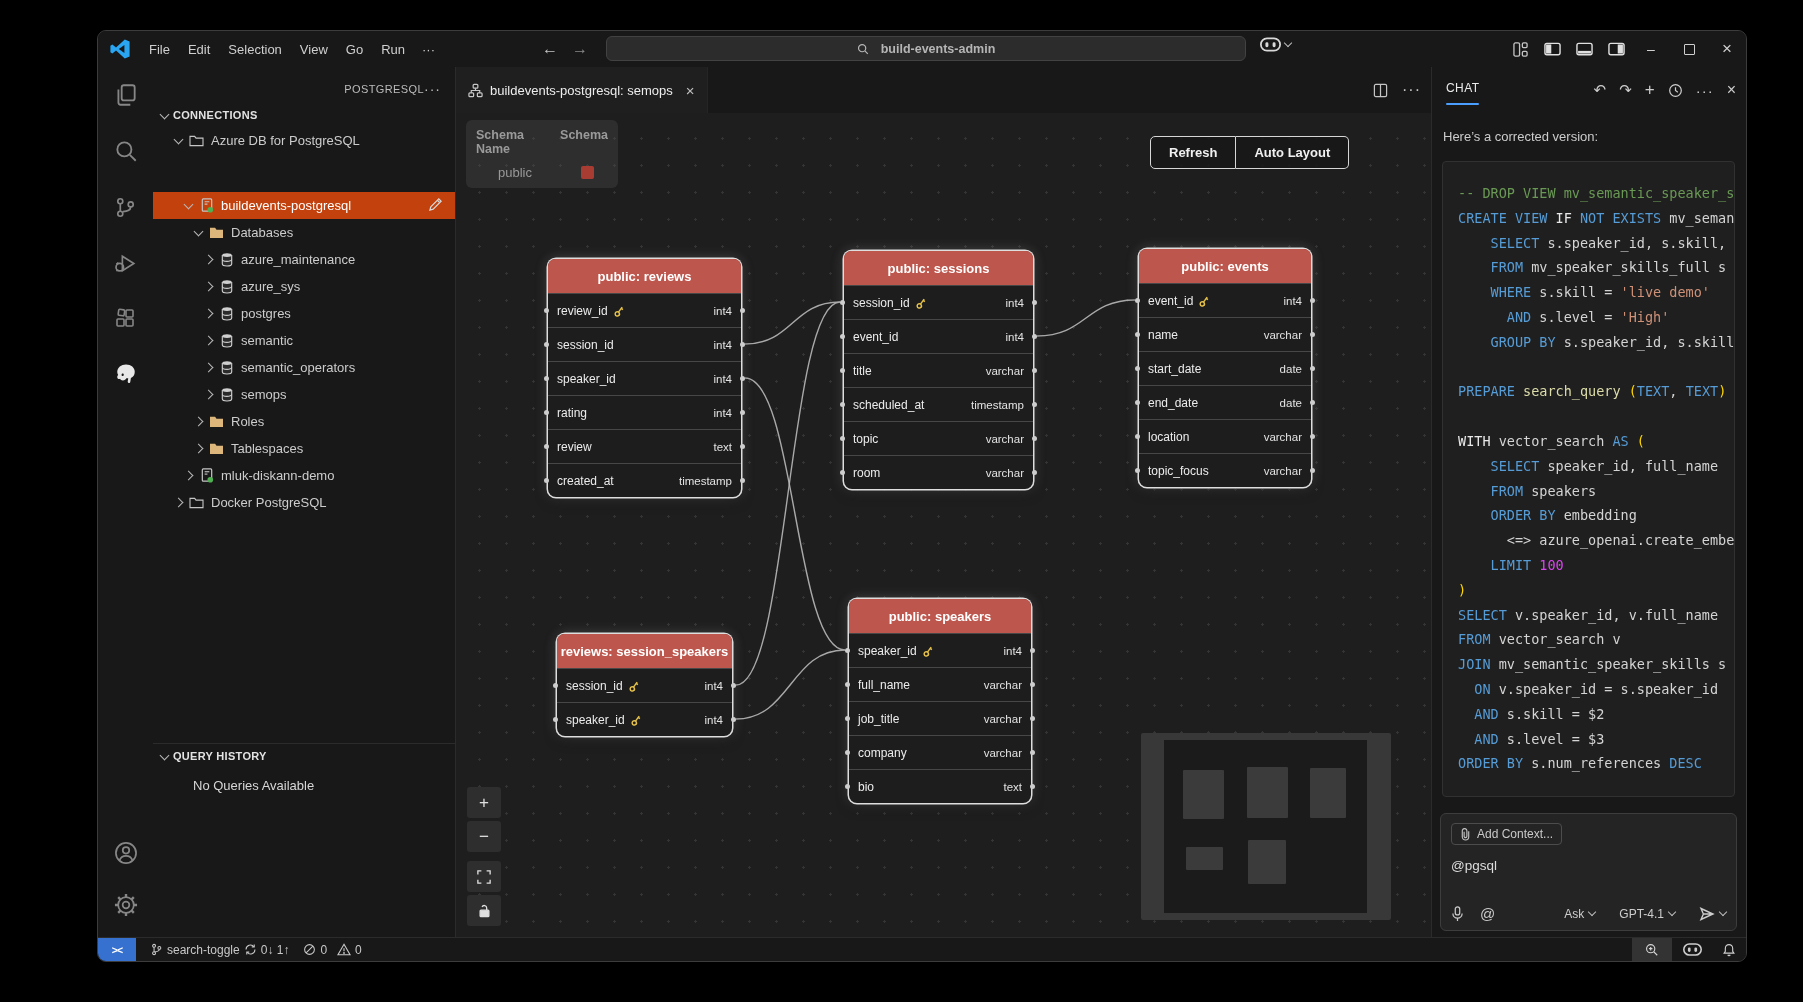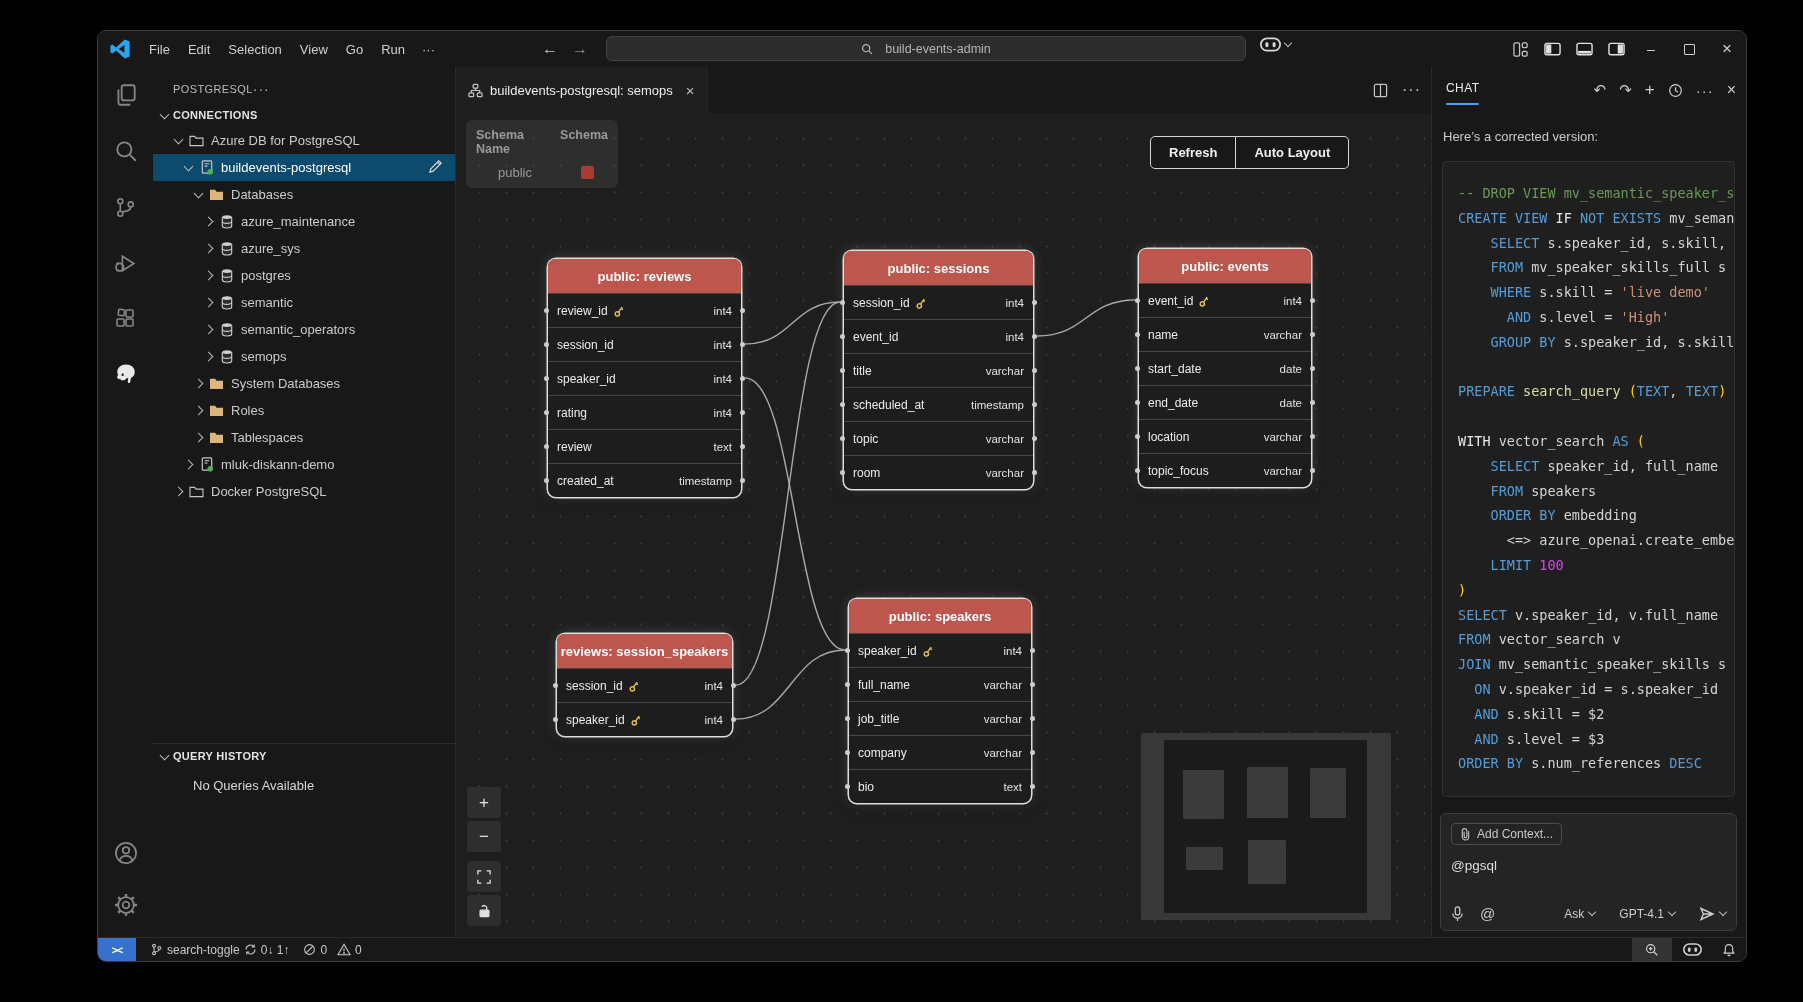--- a/index.html
+++ b/index.html
@@ -5,44 +5,44 @@
   html,body{margin:0;padding:0;background:#000;}
   body{width:1803px;height:1002px;position:relative;font-family:"Liberation Sans",sans-serif;overflow:hidden;-webkit-font-smoothing:antialiased;}
   #window{position:absolute;left:97px;top:30px;width:1650px;height:932px;background:#181818;border:1px solid #3c3c3c;border-radius:9px;overflow:hidden;box-sizing:border-box;display:flex;flex-direction:column;color:#ccc;}
   
   .titlebar{height:36px;flex:0 0 36px;display:flex;align-items:center;position:relative;background:#181818;}
   .tb-logo{width:20px;height:20px;margin:0 10px 0 12px;flex:0 0 auto;}
   .menu-bar{display:flex;align-items:center;font-size:13px;color:#cfcfcf;}
   .menu-item{padding:3px 9px;border-radius:5px;cursor:default;}
   .tb-overflow{padding:3px 8px;color:#cfcfcf;font-size:13px;}
   .nav-arrows{position:absolute;left:444px;top:0;height:36px;display:flex;align-items:center;gap:14px;font-size:16px;color:#c5c5c5;}
-  .searchbox{position:absolute;left:508px;top:5px;width:640px;height:25px;background:#2c2c2c;border:1px solid #424242;border-radius:6px;display:flex;align-items:center;justify-content:center;gap:12px;font-size:12.5px;color:#b5b5b5;box-sizing:border-box;}
+  .searchbox{position:absolute;left:508px;top:5px;width:640px;height:25px;background:#2c2c2c;border:1px solid #424242;border-radius:6px;display:flex;align-items:center;justify-content:center;gap:12px;font-size:12.5px;color:#b5b5b5;box-sizing:border-box;font-weight:bold;}
   .tb-copilot{position:absolute;left:1162px;top:6px;display:flex;align-items:center;gap:4px;}
   .tb-right{position:absolute;right:0;top:0;height:36px;display:flex;align-items:center;}
   .tb-ic{width:32px;height:36px;display:flex;align-items:center;justify-content:center;color:#c5c5c5;}
   .winbtn{width:38px;height:36px;display:flex;align-items:center;justify-content:center;color:#cfcfcf;font-size:14px;}
   .winbtn .maxsq{width:9px;height:9px;border:1.2px solid #cfcfcf;border-radius:1px;display:inline-block;}
   
   .main{flex:1 1 auto;display:flex;min-height:0;position:relative;}
   
   .activitybar{width:55px;flex:0 0 55px;background:#181818;position:relative;}
   .ab-item{width:55px;height:56px;display:flex;align-items:center;justify-content:center;color:#868686;}
   .ab-item.active{color:#e8e8e8;}
   .ab-bottom{position:absolute;bottom:6px;left:0;width:55px;}
   
   .sidebar{width:303px;flex:0 0 303px;background:#181818;border-right:1px solid #2b2b2b;position:relative;font-size:13px;box-sizing:border-box;}
-  .sb-header{display:flex;align-items:center;justify-content:flex-start;padding:14px 14px 6px 20px;}
+  .sb-header{display:flex;align-items:center;justify-content:flex-end;padding:14px 14px 6px 20px;}
   .sb-title{font-size:11px;letter-spacing:.4px;color:#bcbcbc;}
   .sb-dots{color:#bcbcbc;font-size:14px;letter-spacing:1px;}
   .sect-header{display:flex;align-items:center;gap:5px;padding:6px 0 6px 8px;font-size:11px;font-weight:700;color:#e3e3e3;letter-spacing:.3px;}
   .chev{width:6px;height:6px;border-right:1.4px solid #b9b9b9;border-bottom:1.4px solid #b9b9b9;display:inline-block;flex:0 0 auto;}
   .chev.down{transform:rotate(45deg);margin-top:-2px;}
   .chev.right{transform:rotate(-45deg);}
   .tree-row{height:27px;display:flex;align-items:center;gap:6px;color:#cccccc;white-space:nowrap;position:relative;}
-  .tree-row.selected{background:#0c4a6e;color:#fff;}
+  .tree-row.selected{background:#c2410c;color:#fff;margin-top:38px;}
   .tree-row .ticon{width:17px;height:17px;flex:0 0 auto;display:flex;align-items:center;justify-content:center;}
   .tree-row .trail{position:absolute;right:12px;top:5px;}
   .query-history{position:absolute;left:0;right:0;top:676px;bottom:0;border-top:1px solid #2b2b2b;}
   .qh-empty{padding:10px 0 0 40px;color:#d7d7d7;font-size:13px;}
   
   .editor{width:975px;flex:0 0 975px;position:relative;background:#1f1f1f;display:flex;flex-direction:column;}
   .tabbar{height:46px;flex:0 0 46px;background:#181818;display:flex;align-items:stretch;position:relative;}
   .tab{display:flex;align-items:center;gap:7px;padding:0 12px;background:#1f1f1f;border-right:1px solid #252525;font-size:13px;color:#ededed;}
   .tab-close{color:#c0c0c0;font-size:15px;margin-left:6px;}
   .editor-actions{position:absolute;right:10px;top:0;height:46px;display:flex;align-items:center;gap:14px;color:#c5c5c5;}
@@ -351,29 +351,20 @@
           <div class="tree-row" style="padding-left: 52px;">
             <span class="chev right"></span>
             <span class="ticon">
               <svg width="14" height="15" viewBox="0 0 14 16">
                 <path d="M2 3.2v9.6c0 1.2 2.2 2.1 5 2.1s5-.9 5-2.1V3.2" fill="#2b2b2b" stroke="#cfcfcf" stroke-width="1.2"></path>
                 <ellipse cx="7" cy="3.2" rx="5" ry="2" fill="#cfcfcf"></ellipse>
                 <path d="M2 8c0 1.1 2.2 2 5 2s5-.9 5-2" fill="none" stroke="#cfcfcf" stroke-width="1.1"></path>
               </svg>
             </span>
             <span>semops</span>
-          </div>
-          <div class="tree-row" style="padding-left: 42px;">
-            <span class="chev right"></span>
-            <span class="ticon">
-              <svg width="15" height="13" viewBox="0 0 16 14">
-                <path fill="#dcb67a" d="M1 2h5.5L8 4h7v9H1z"></path>
-              </svg>
-            </span>
-            <span>System Databases</span>
           </div>
           <div class="tree-row" style="padding-left: 42px;">
             <span class="chev right"></span>
             <span class="ticon">
               <svg width="15" height="13" viewBox="0 0 16 14">
                 <path fill="#dcb67a" d="M1 2h5.5L8 4h7v9H1z"></path>
               </svg>
             </span>
             <span>Roles</span>
           </div>

